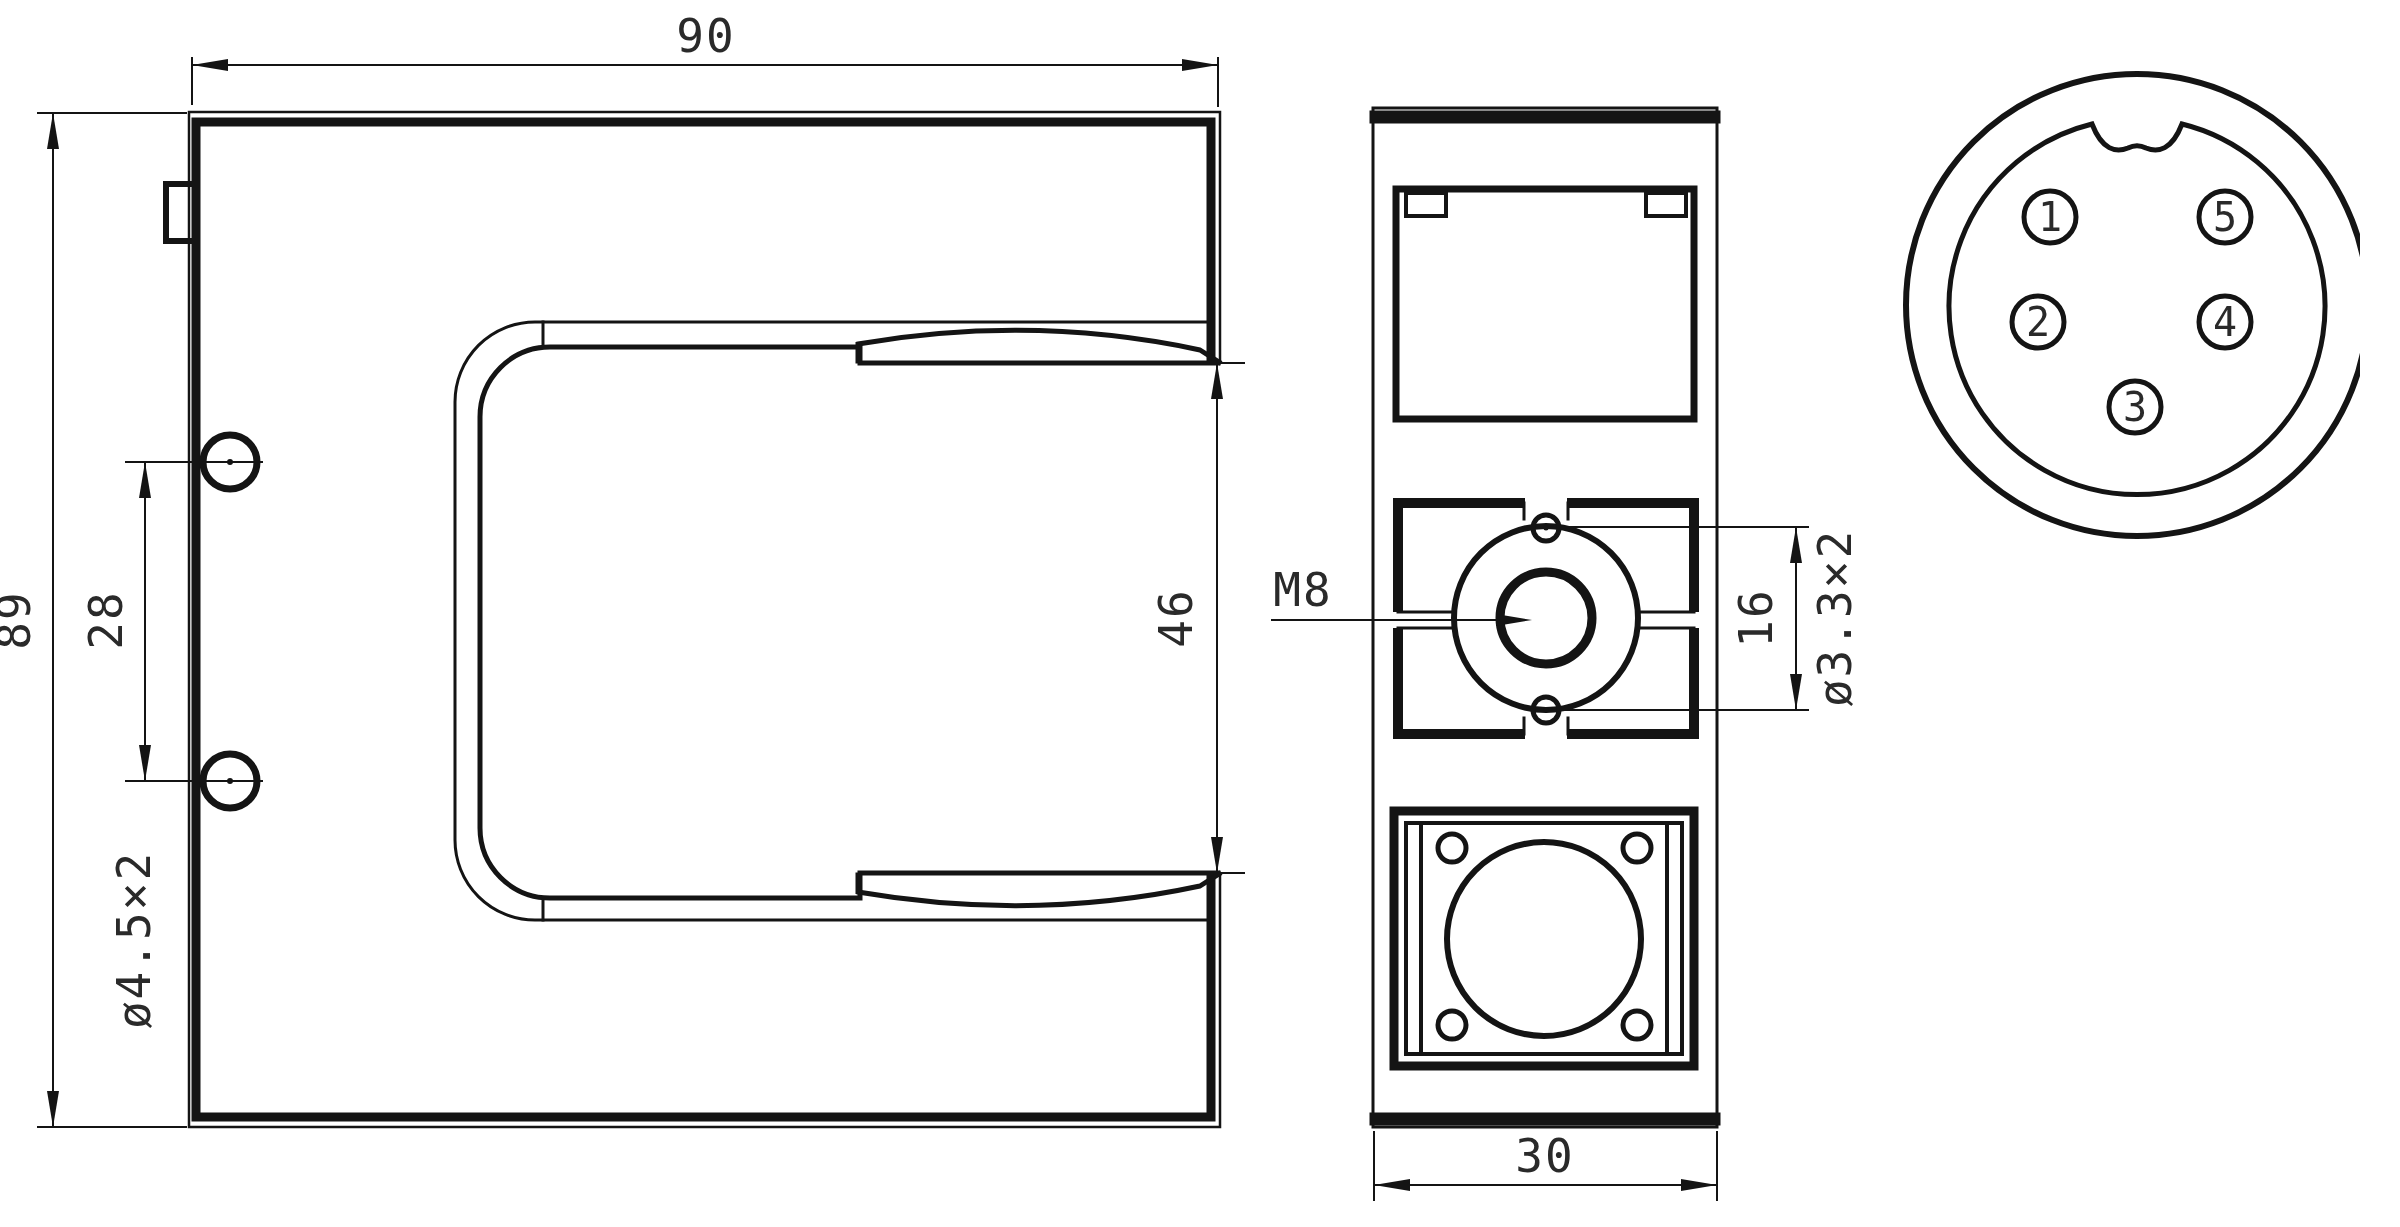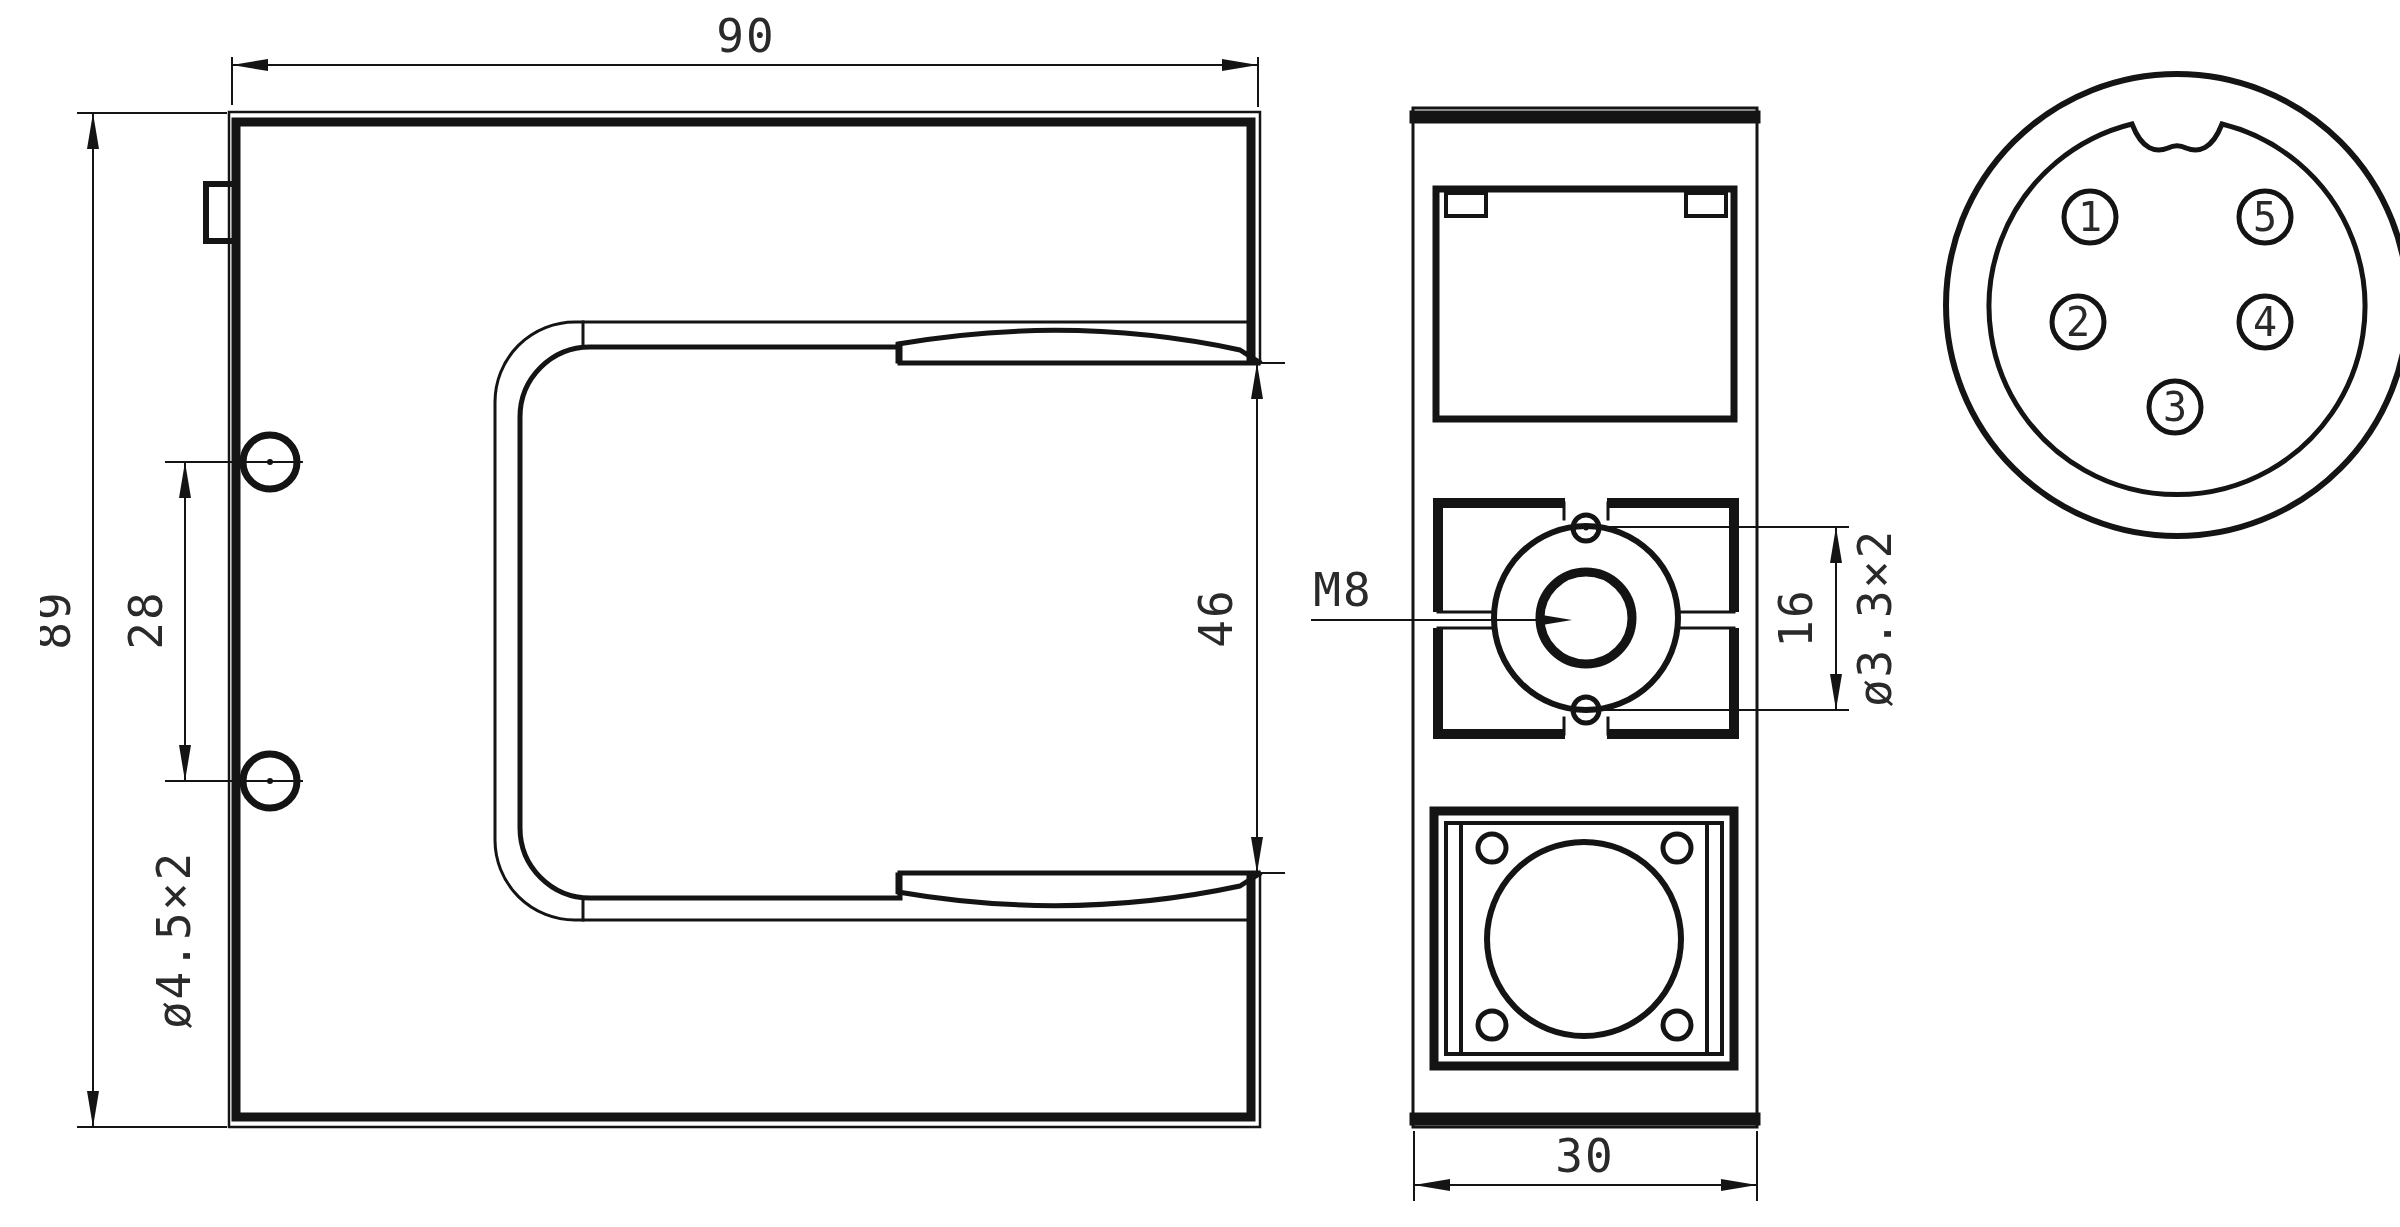--- a/index.html
+++ b/index.html
@@ -1,16 +1,16 @@
 <!DOCTYPE html>
 <html><head>
 <meta charset="utf-8">
 <style>
   html,body{margin:0;padding:0;background:#ffffff;}
-  .stage{position:relative;width:2360px;height:1227px;background:#ffffff;overflow:hidden;padding-left:40px;}
+  .stage{position:relative;width:2360px;height:1227px;background:#ffffff;overflow:hidden;}
   .ln{fill:none;stroke:#141414;stroke-linecap:square;}
   .rnd{stroke-linecap:round;}
   .ar{fill:#141414;stroke:none;}
   .t{fill:#2a2a2a;font-family:"DejaVu Sans Mono","Liberation Mono",monospace;font-weight:400;}
   .dim{font-size:46px;letter-spacing:2px;}
   .pin{font-size:40px;}
   text{user-select:none;}
 </style>
 </head>
 <body>

